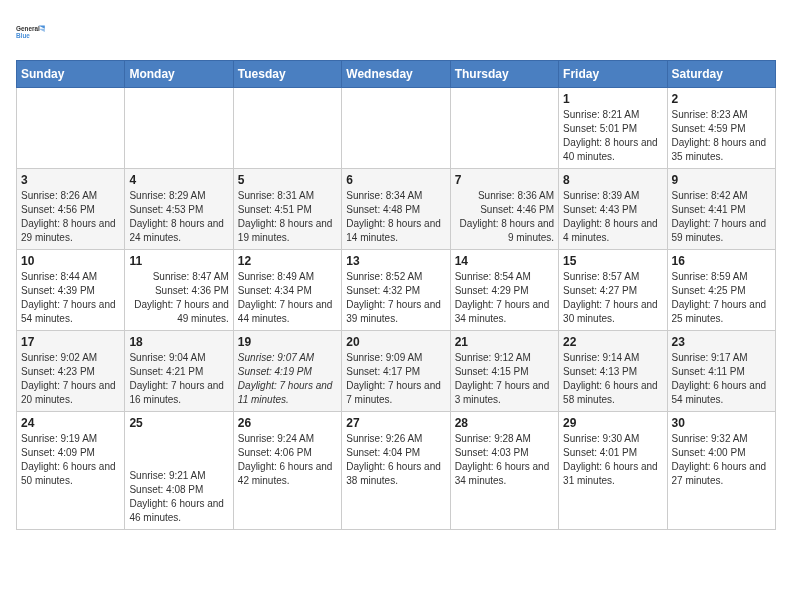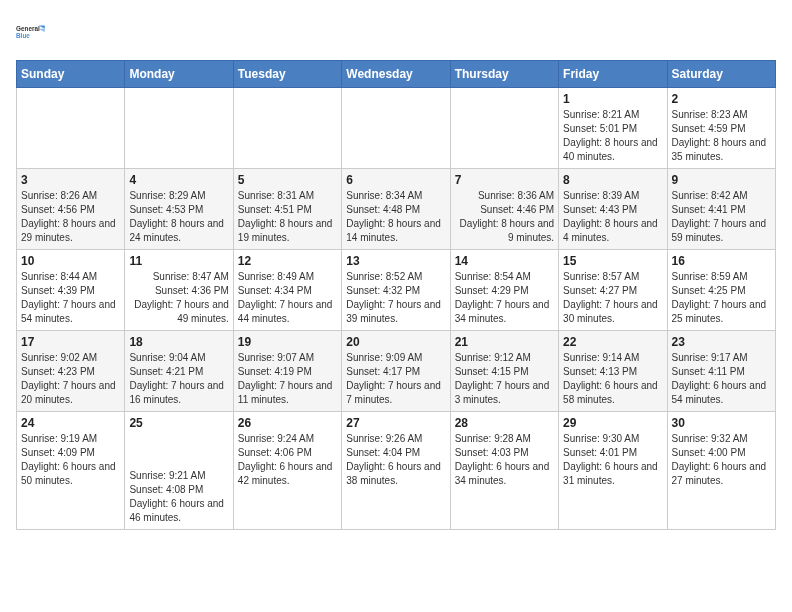--- a/index.html
+++ b/index.html
@@ -222,21 +222,21 @@
 Daylight: 7 hours and 20 minutes.</div>
         </td>
         <td>
           <div class="day-number">18</div>
           <div class="day-info" style="white-space: pre-line;">Sunrise: 9:04 AM
 Sunset: 4:21 PM
 Daylight: 7 hours and 16 minutes.</div>
         </td>
         <td>
           <div class="day-number">19</div>
-          <div class="day-info" style="white-space: pre-line;">Sunrise: 9:07 AM
+          <div class="day-info" style="white-space: pre-line; font-style: italic;">Sunrise: 9:07 AM
 Sunset: 4:19 PM
 Daylight: 7 hours and 11 minutes.</div>
         </td>
         <td>
           <div class="day-number">20</div>
           <div class="day-info" style="white-space: pre-line;">Sunrise: 9:09 AM
 Sunset: 4:17 PM
 Daylight: 7 hours and 7 minutes.</div>
         </td>
         <td>

